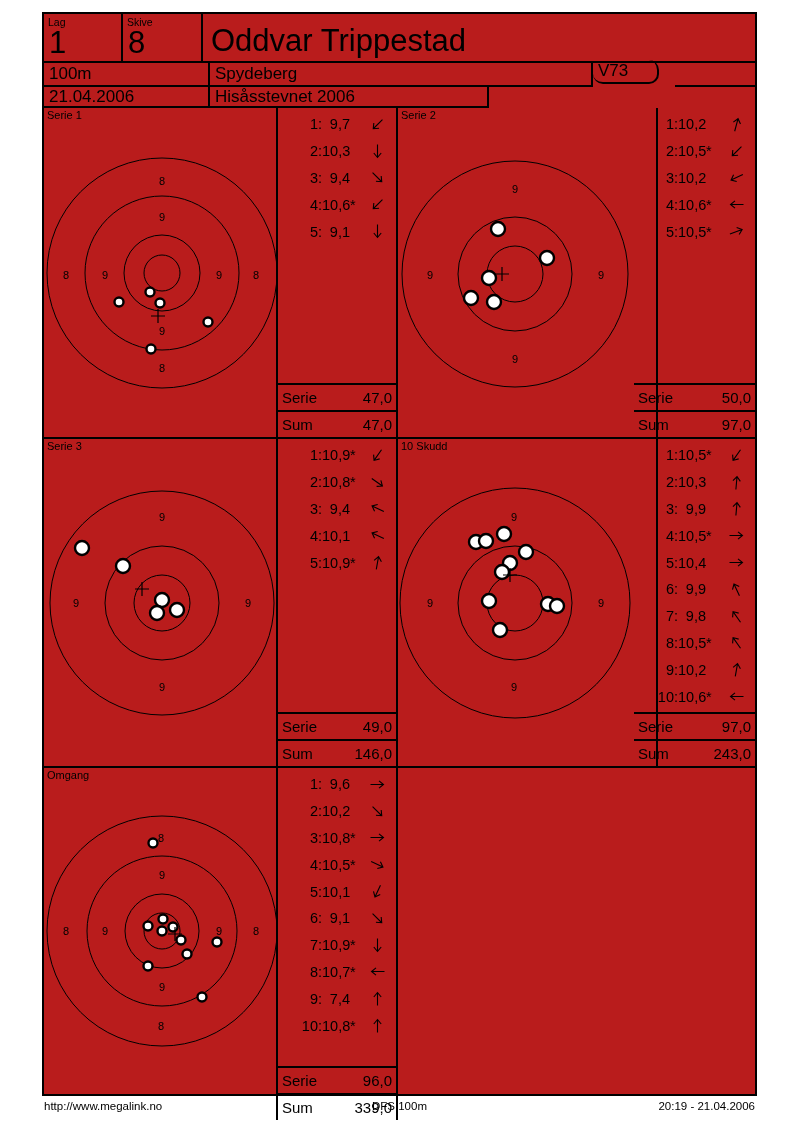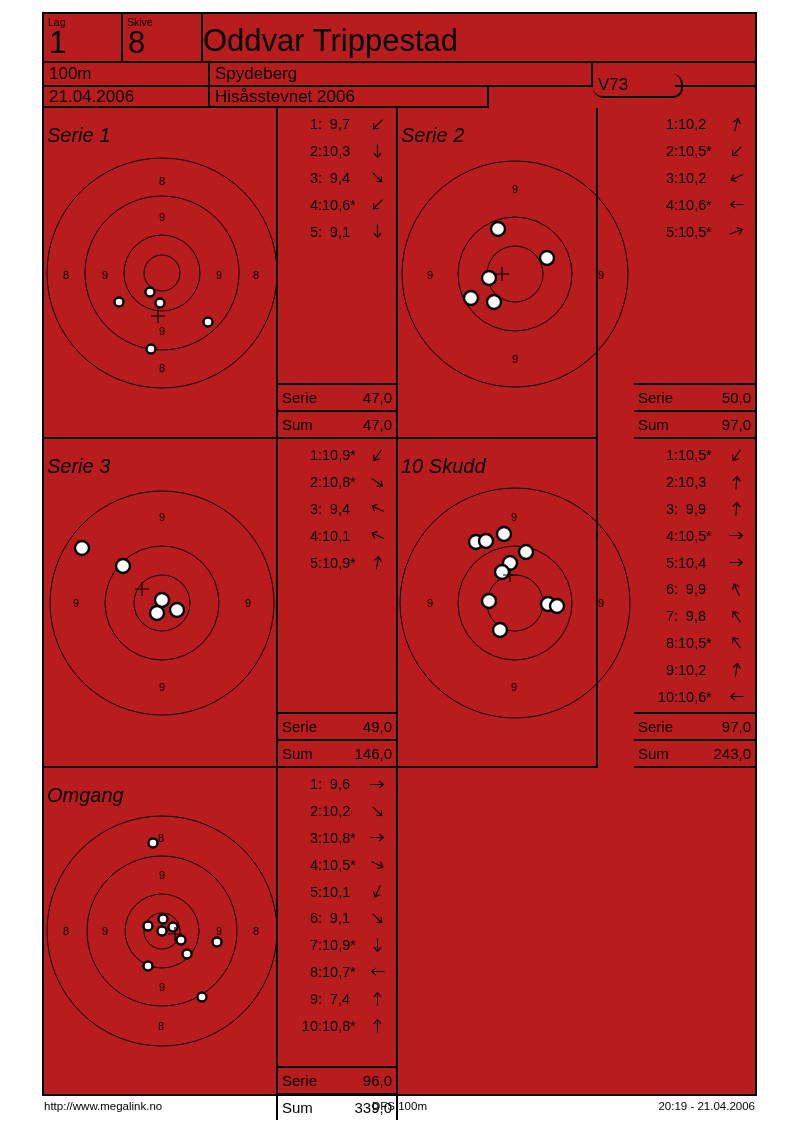--- a/index.html
+++ b/index.html
@@ -7,40 +7,40 @@
   #sheet{position:absolute;left:42px;top:12px;width:715px;height:1084px;border:2px solid #000;box-sizing:border-box;background:#b91c1c;}
   .cell{position:absolute;box-sizing:border-box;overflow:visible;}
   .br{border-right:2px solid #000;}
   .bb{border-bottom:2px solid #000;}
   
   #c-lag{left:0;top:0;width:79px;height:49px;}
   #c-skive{left:79px;top:0;width:80px;height:49px;padding-left:40px;}
   #c-name{left:159px;top:0;width:552px;height:49px;}
   .tiny-label{position:absolute;top:2px;left:4px;font-size:10.5px;}
   .big-val{position:absolute;bottom:3px;left:5px;font-size:31px;line-height:31px;}
-  .name-val{position:absolute;bottom:5px;left:0;font-size:31px;line-height:31px;}
+  .name-val{position:absolute;bottom:5px;left:8px;font-size:31px;line-height:31px;}
   
   .hcell{font-size:17px;line-height:22px;padding-left:5px;}
   #c-dist{left:0;top:49px;width:166px;height:24px;}
   #c-venue{left:166px;top:49px;width:383px;height:24px;}
-  #c-class{left:549px;top:60px;width:90px;height:24px;border-radius:10px;}
+  #c-class{left:549px;top:46px;width:66px;height:24px;border-radius:10px;}
   #c-blank{left:631px;top:49px;width:80px;height:24px;}
   #c-date{left:0;top:73px;width:166px;height:21px;line-height:20px;}
   #c-event{left:166px;top:73px;width:279px;height:21px;line-height:20px;}
   #c-club{left:445px;top:73px;width:266px;height:21px;line-height:20px;}
   
   .tL{left:0;width:234px;}
   .lL{left:234px;width:120px;}
-  .tR{left:354px;width:200px;text-align:right;}
+  .tR{left:354px;width:260px;text-align:right;}
   .lR{left:590px;width:121px;}
   .rowA{top:94px;height:331px;}
   .rowB{top:425px;height:329px;}
   .rowC{top:754px;height:352px;}
   #empty-cell{left:354px;top:754px;width:357px;height:326px;}
-  .panel-title{position:absolute;top:16px;left:3px;font-size:20px;z-index:2;background:transparent;font-style:italic;}
+  .panel-title{position:absolute;top:1px;left:3px;font-size:11px;z-index:2;background:transparent;}
   .target-cell svg{position:absolute;left:0;top:0;}
   
   .shot-rows{position:absolute;left:0;right:0;top:3px;}
   .shot-row{height:26.8px;display:flex;align-items:center;font-size:14.5px;}
   .sn{display:inline-block;width:44px;text-align:right;white-space:pre;}
   .sv{display:inline-block;width:28px;text-align:right;}
   .ss{display:inline-block;width:10px;text-align:left;}
   .arrow{margin-left:auto;margin-right:10px;}
   .total-row{position:absolute;left:0;right:0;height:27px;border-top:2px solid #000;display:flex;justify-content:space-between;align-items:center;padding:0 4px;font-size:15px;box-sizing:border-box;}
   .serie-row{bottom:27px;align-items:center;}

